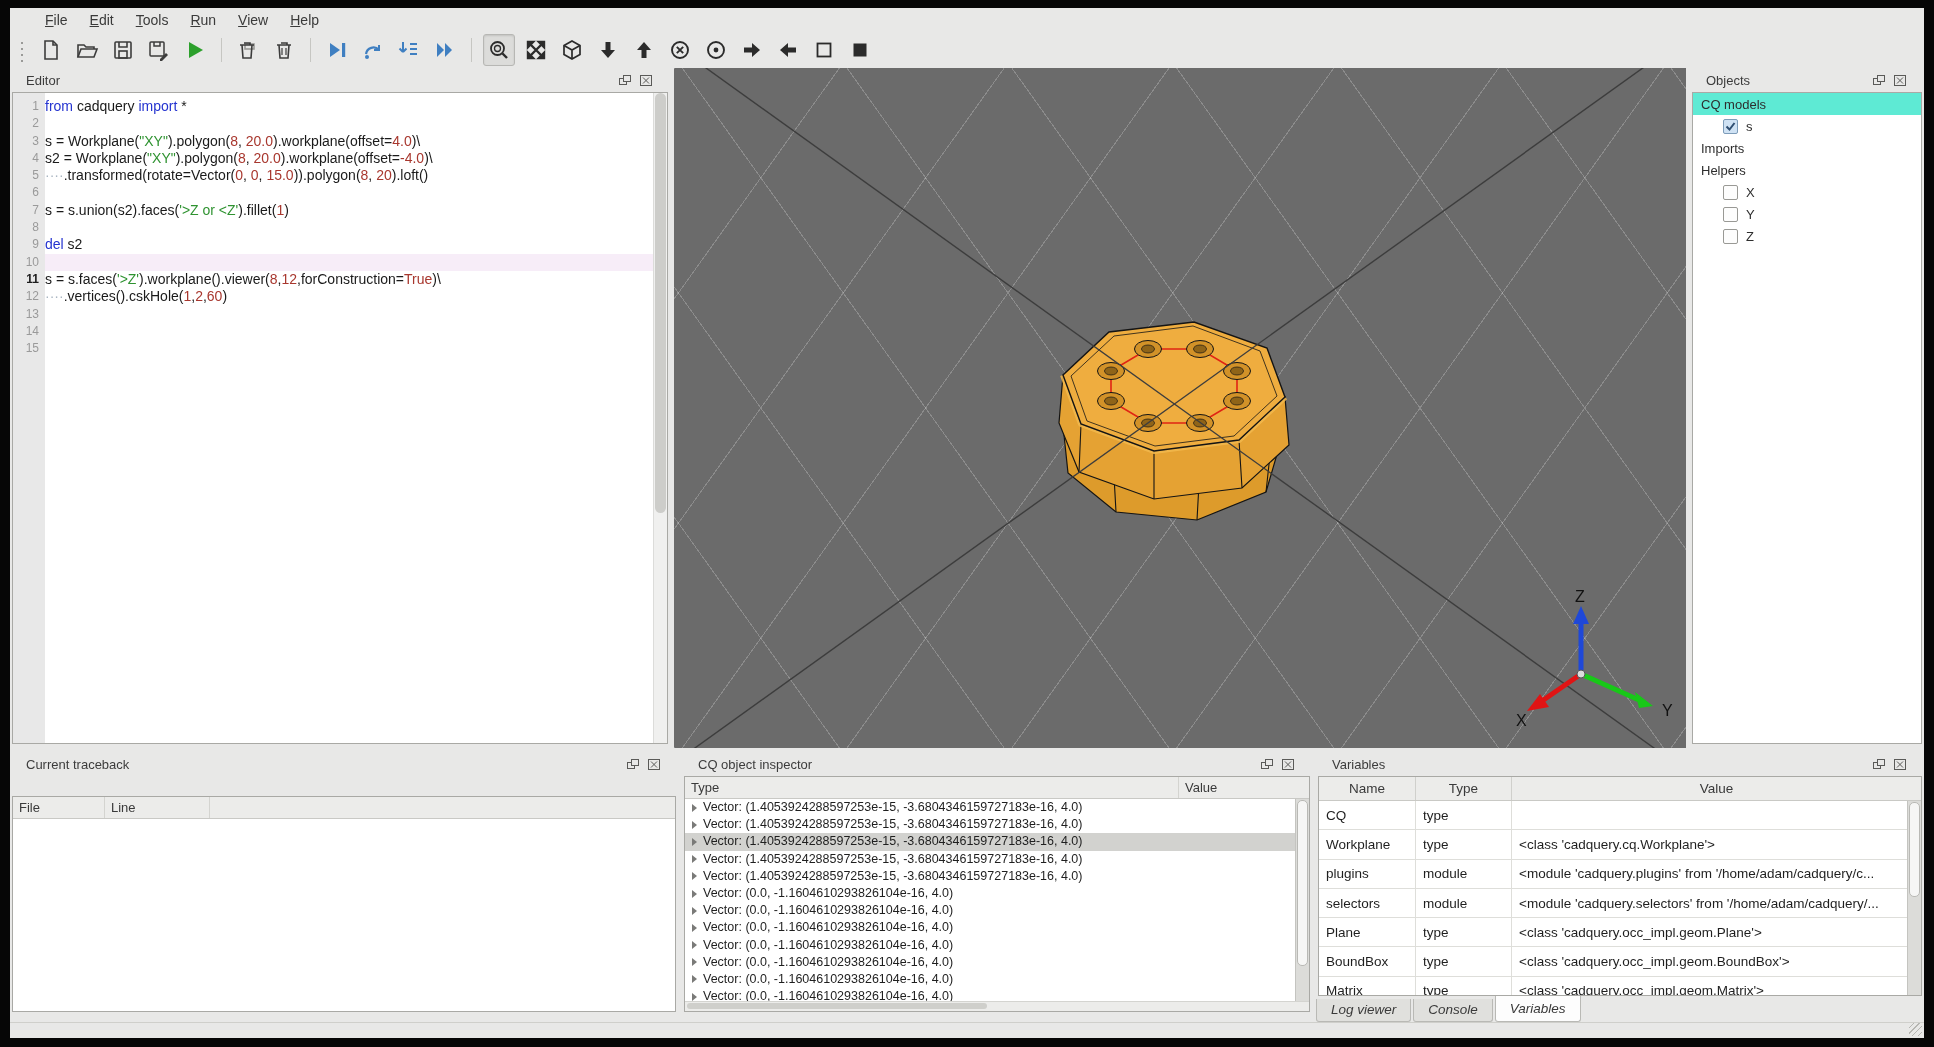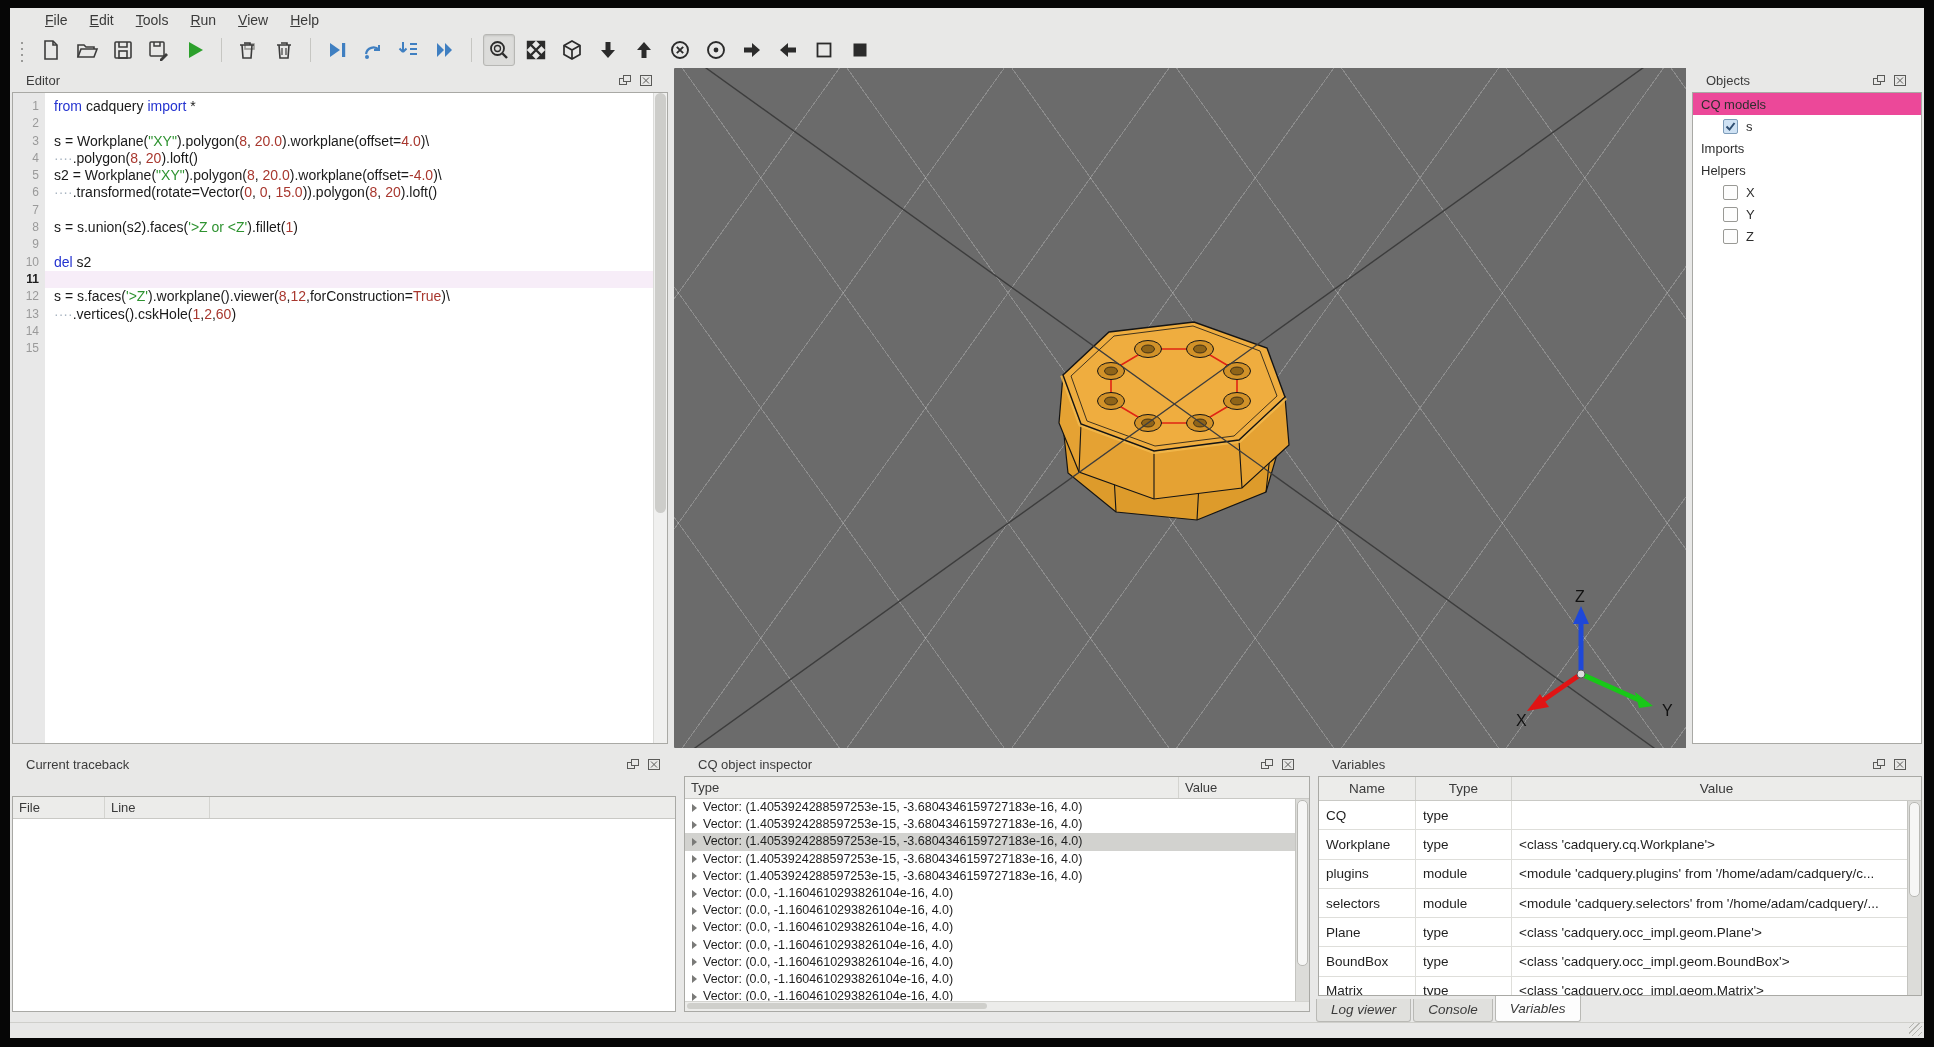--- a/index.html
+++ b/index.html
@@ -31,38 +31,38 @@
   .dock-btn{width:17px;height:15px;display:flex;align-items:center;justify-content:center;margin-left:3px;}
 
   
   .editor-body{position:absolute;left:2px;top:24px;right:2px;bottom:2px;background:#ffffff;
                border:1px solid #a9a9a5;display:flex;}
   .gutter{width:32px;background:#e8e8e8;font-size:12px;color:#9a9a9a;text-align:right;
           padding-top:5px;box-sizing:border-box;}
   .gut-num{height:17.3px;line-height:17.3px;padding-right:6px;}
   .gut-num.cur{color:#1d1d1d;font-weight:bold;}
   .code{flex:1;font-size:14px;padding-top:5px;overflow:hidden;}
-  .code-line{height:17.3px;line-height:17.3px;padding-left:9px;white-space:pre;color:#1a1a1a;}
+  .code-line{height:17.3px;line-height:17.3px;white-space:pre;color:#1a1a1a;}
   .code-line.cur{background:#f7edf8;}
   .t-k{color:#2433d0;} .t-s{color:#2f9331;} .t-n{color:#a8372e;} .t-p{color:#1a1a1a;} .t-w{color:#aab6c2;}
   .ed-vscroll{width:13px;background:#f0f0ef;border-left:1px solid #dcdcda;position:relative;}
   .ed-thumb{position:absolute;left:1px;right:1px;top:0;height:420px;background:#cdcdca;border-radius:6px;}
 
   
   .viewport{position:absolute;left:674px;top:68px;width:1012px;height:680px;background-color:#6b6b6b;
     background-image:
       repeating-linear-gradient(54.4deg, rgba(255,255,255,.22) 0px, rgba(255,255,255,.22) 1px, transparent 1px, transparent 134px),
       repeating-linear-gradient(125.6deg, rgba(255,255,255,.22) 0px, rgba(255,255,255,.22) 1px, transparent 1px, transparent 134px);}
   .vp-svg{position:absolute;left:0;top:0;width:100%;height:100%;}
 
   
   .objects-body{position:absolute;left:2px;top:24px;right:2px;bottom:2px;background:#ffffff;
                 border:1px solid #a9a9a5;font-size:13px;color:#2e2e2e;overflow:hidden;}
   .obj-row{height:22px;display:flex;align-items:center;padding-left:8px;}
-  .obj-row.hdr{background:#ec4899;}
+  .obj-row.hdr{background:#5eead4;}
   .obj-row.ind{padding-left:30px;}
   .cb{width:15px;height:15px;border:1px solid #999995;background:#fdfdfd;border-radius:2px;margin-right:8px;
       display:flex;align-items:center;justify-content:center;box-sizing:border-box;}
   .cb.checked{background:#cfe2f4;border-color:#7d9cb9;}
 
   
   .tbl-head{display:flex;background:#ececea;border-bottom:1px solid #c9c9c5;font-size:13px;color:#3a3a3a;}
   .tbl-head .hc{border-right:1px solid #d4d4d0;box-sizing:border-box;padding:3px 6px;}
   .white-body{background:#fff;}
 
@@ -333,21 +333,20 @@
           <div class="gut-num cur">11</div>
           <div class="gut-num">12</div>
           <div class="gut-num">13</div>
           <div class="gut-num">14</div>
           <div class="gut-num">15</div>
         </div>
     <div class="code">
           <div class="code-line"><span class="t-k">from</span><span class="t-p"> cadquery </span><span class="t-k">import</span><span class="t-p"> *</span></div>
           <div class="code-line"></div>
           <div class="code-line"><span class="t-p">s = Workplane(</span><span class="t-s">"XY"</span><span class="t-p">).polygon(</span><span class="t-n">8</span><span class="t-p">, </span><span class="t-n">20.0</span><span class="t-p">).workplane(offset=</span><span class="t-n">4.0</span><span class="t-p">)\</span></div>
-          <div class="code-line"><span class="t-w">····</span><span class="t-p">.polygon(</span><span class="t-n">8</span><span class="t-p">, </span><span class="t-n">20</span><span class="t-p">).loft()</span></div>
           <div class="code-line"><span class="t-p">s2 = Workplane(</span><span class="t-s">"XY"</span><span class="t-p">).polygon(</span><span class="t-n">8</span><span class="t-p">, </span><span class="t-n">20.0</span><span class="t-p">).workplane(offset=</span><span class="t-n">-4.0</span><span class="t-p">)\</span></div>
           <div class="code-line"><span class="t-w">····</span><span class="t-p">.transformed(rotate=Vector(</span><span class="t-n">0</span><span class="t-p">, </span><span class="t-n">0</span><span class="t-p">, </span><span class="t-n">15.0</span><span class="t-p">)).polygon(</span><span class="t-n">8</span><span class="t-p">, </span><span class="t-n">20</span><span class="t-p">).loft()</span></div>
           <div class="code-line"></div>
           <div class="code-line"><span class="t-p">s = s.union(s2).faces(</span><span class="t-s">'&gt;Z or &lt;Z'</span><span class="t-p">).fillet(</span><span class="t-n">1</span><span class="t-p">)</span></div>
           <div class="code-line"></div>
           <div class="code-line"><span class="t-k">del</span><span class="t-p"> s2</span></div>
           <div class="code-line cur"></div>
           <div class="code-line"><span class="t-p">s = s.faces(</span><span class="t-s">'&gt;Z'</span><span class="t-p">).workplane().viewer(</span><span class="t-n">8</span><span class="t-p">,</span><span class="t-n">12</span><span class="t-p">,forConstruction=</span><span class="t-n">True</span><span class="t-p">)\</span></div>
           <div class="code-line"><span class="t-w">····</span><span class="t-p">.vertices().cskHole(</span><span class="t-n">1</span><span class="t-p">,</span><span class="t-n">2</span><span class="t-p">,</span><span class="t-n">60</span><span class="t-p">)</span></div>
           <div class="code-line"></div>

